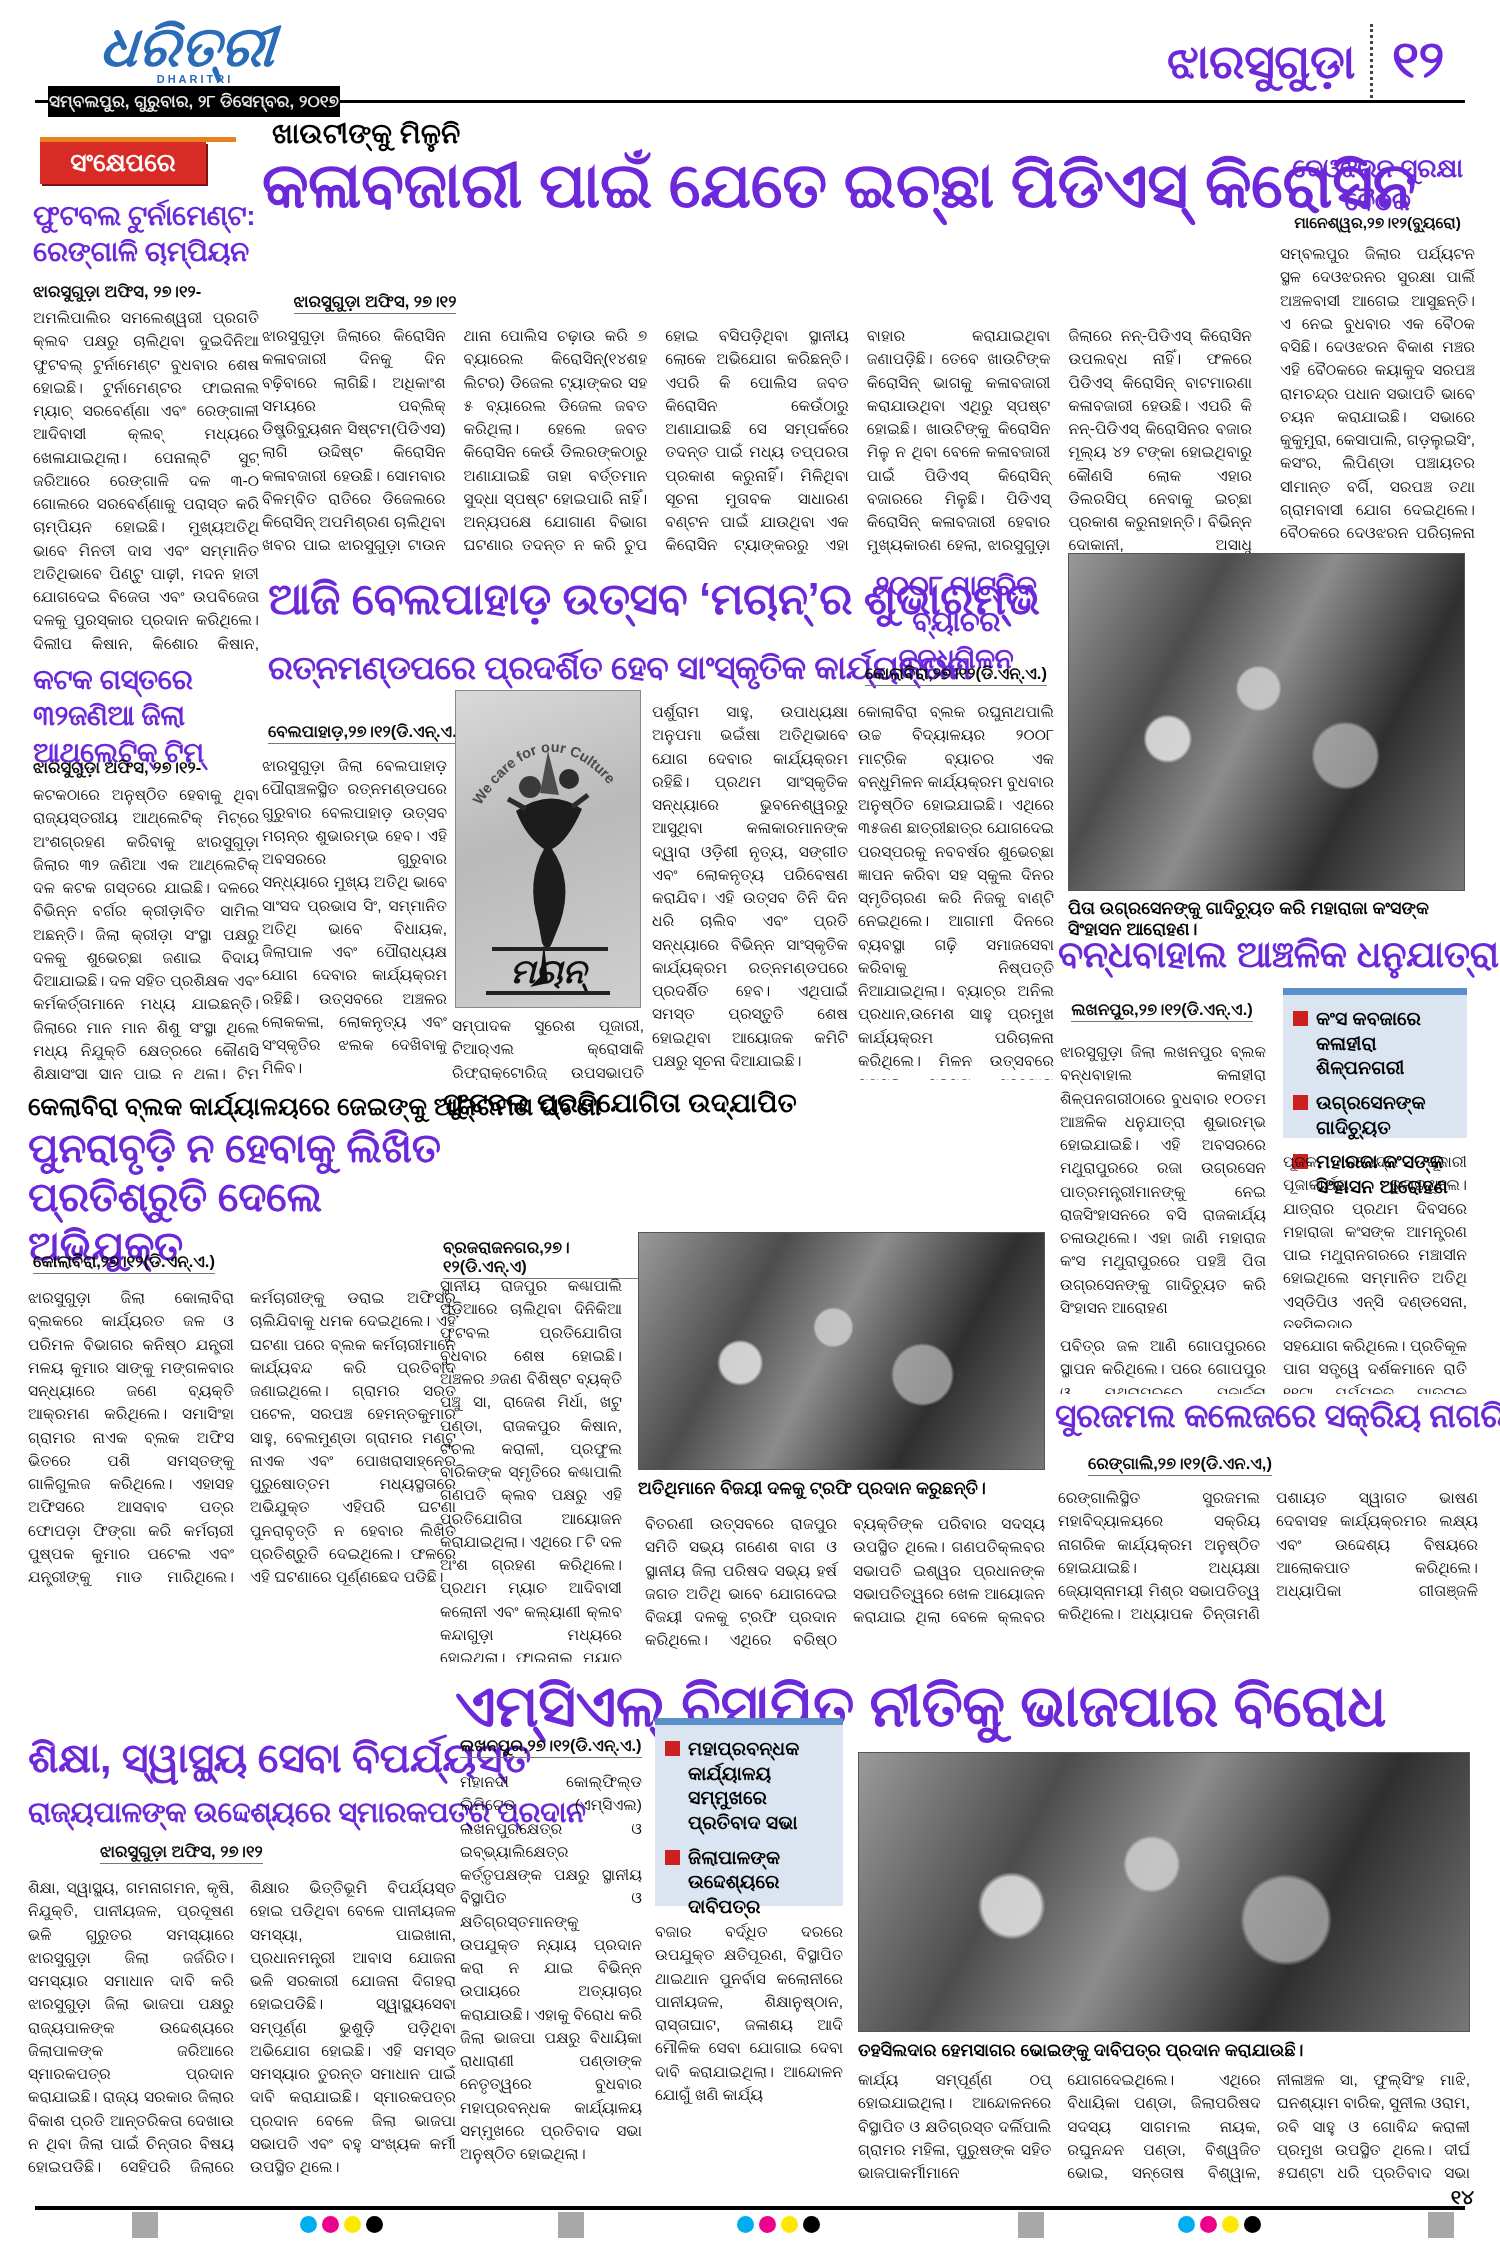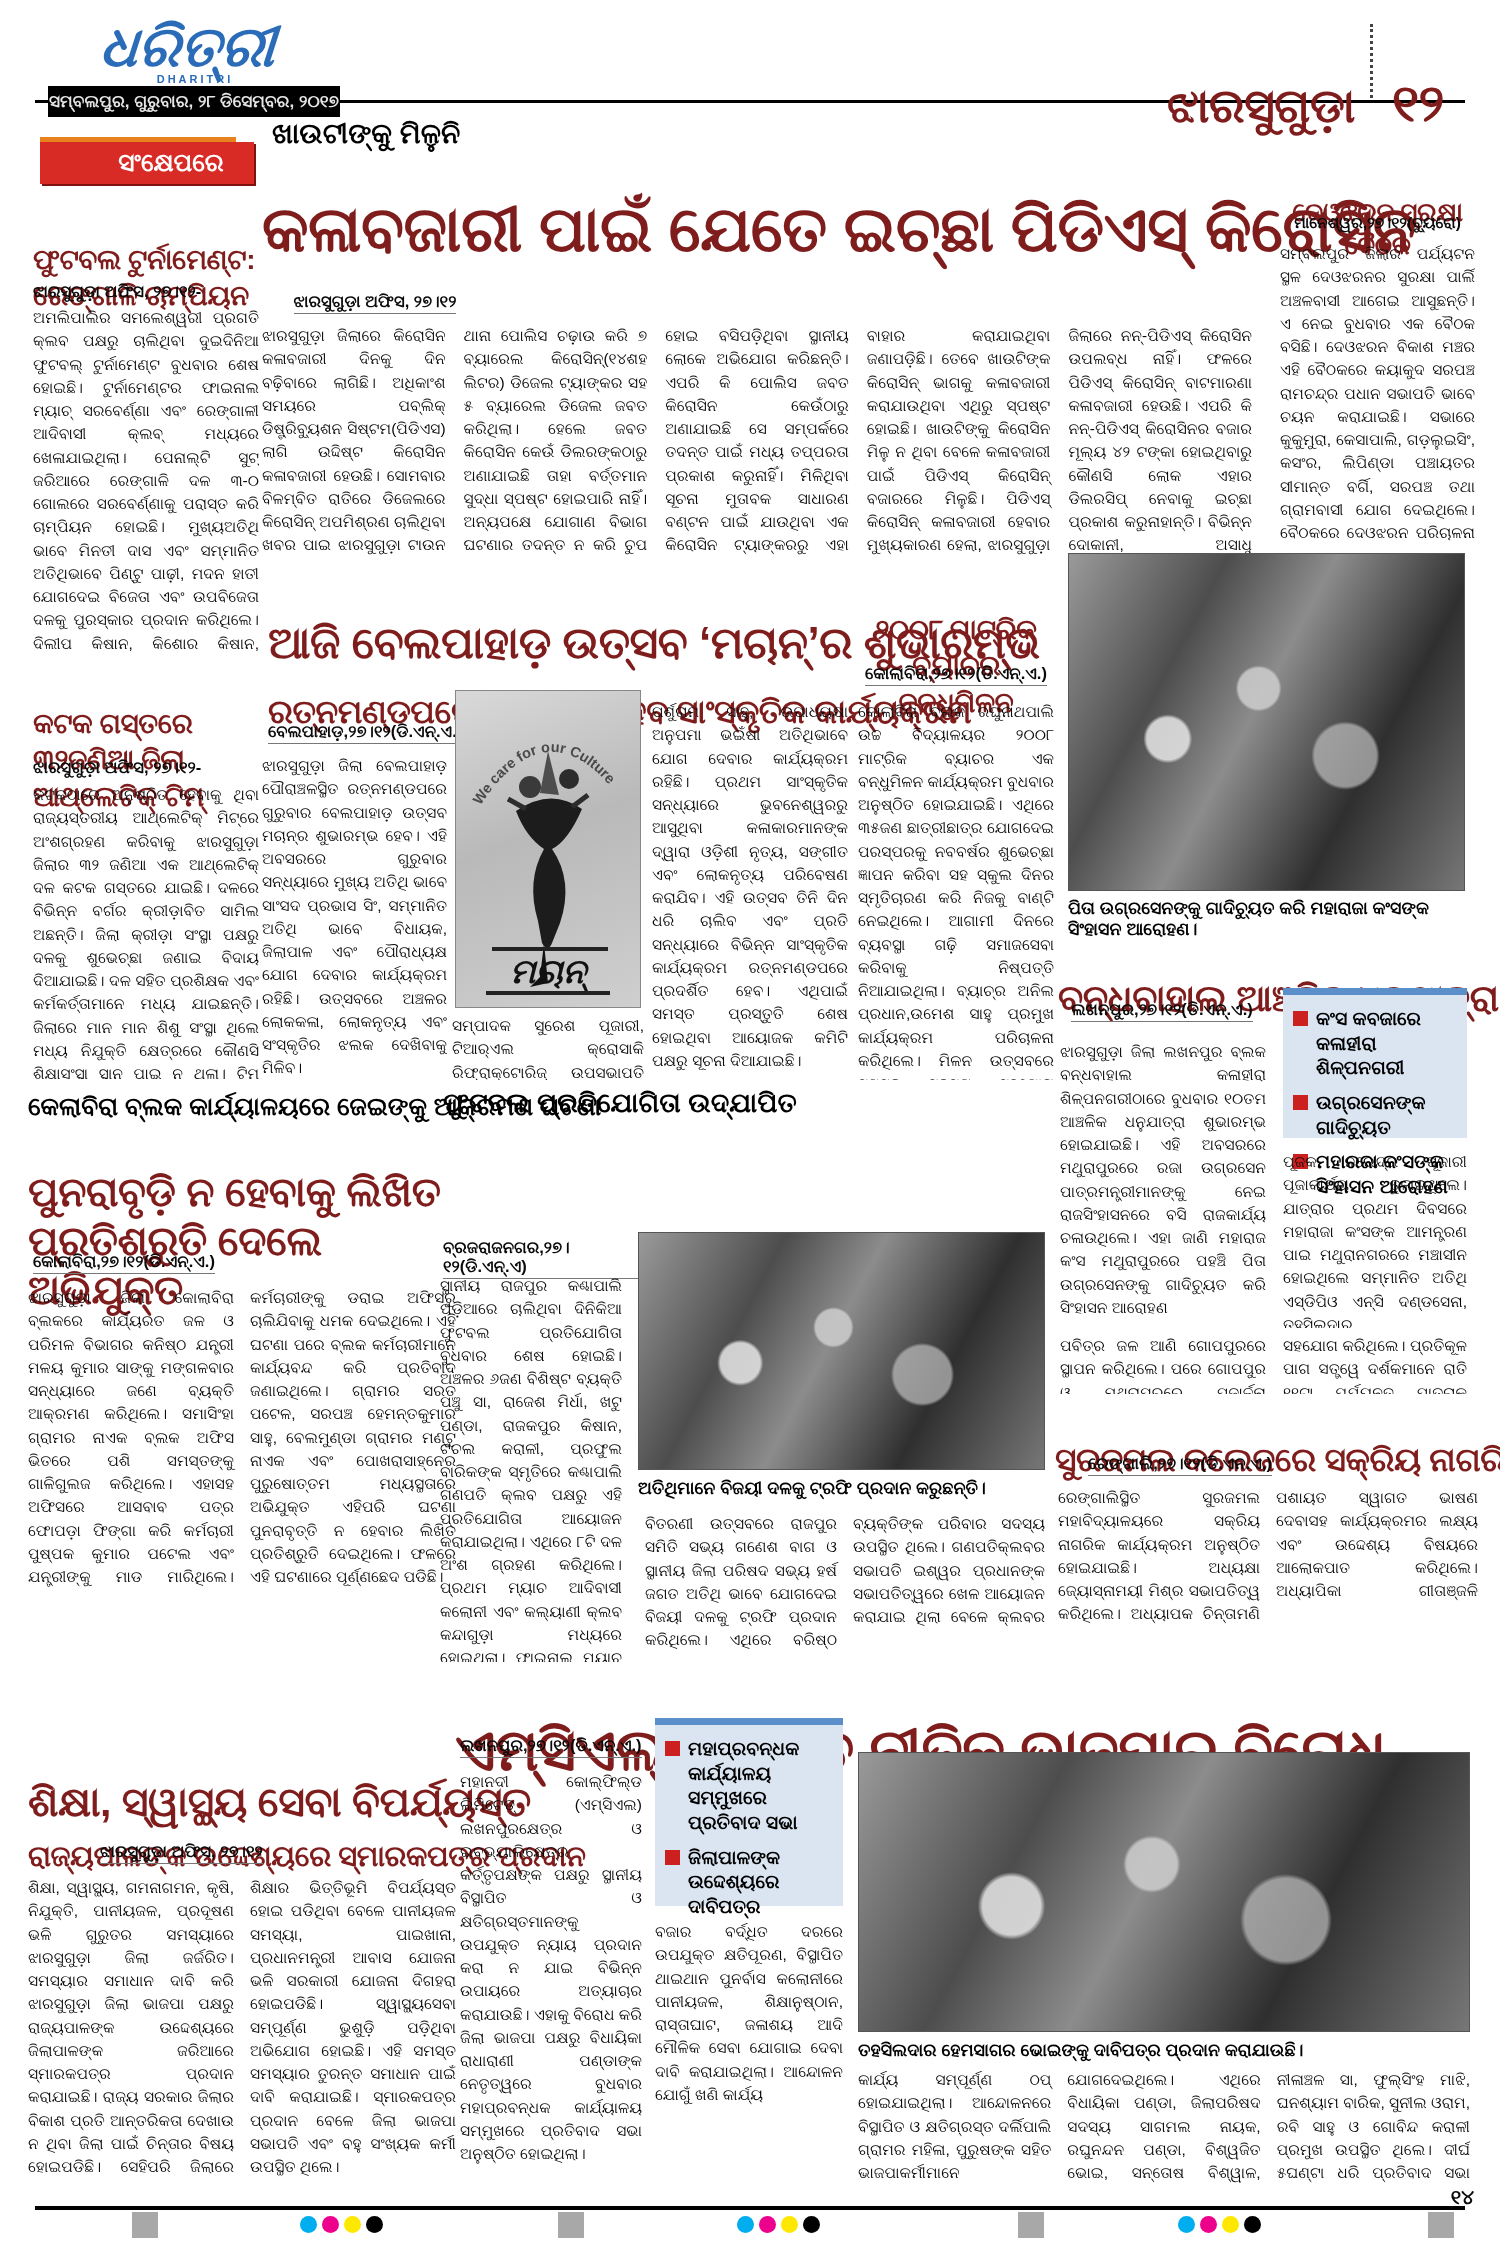--- a/index.html
+++ b/index.html
@@ -1,19 +1,19 @@
 <!DOCTYPE html>
 <html><head>
 <meta charset="utf-8">
 <style>
   html,body{margin:0;padding:0;background:#e9e9e9;}
   #page{position:relative;width:1500px;height:2242px;background:#ffffff;margin:0 auto;
         font-family:"Liberation Sans","DejaVu Sans",sans-serif;color:#0a0a0a;overflow:hidden;}
   .abs{position:absolute;}
-  .headline{font-weight:bold;color:#7f1d1d;line-height:1.12;letter-spacing:-0.5px;margin-top:44px;}
+  .headline{font-weight:bold;color:#6d28d9;line-height:1.12;letter-spacing:-0.5px;}
   .kicker{font-weight:bold;color:#000;}
   .byline{font-weight:bold;font-size:16.5px;}
   .byline .u{border-bottom:1.5px solid #777;padding-bottom:2px;display:inline-block;}
   .body-txt{font-size:15.5px;line-height:1.5;text-align:justify;overflow:hidden;color:#080808;}
   .cols-2{column-count:2;column-gap:16px;}
   .cols-3{column-count:3;column-gap:16px;}
   .cols-5{column-count:5;column-gap:18px;}
   .center{text-align:center;}
   .photo{border:1px solid #555;box-sizing:border-box;
          background:
@@ -51,21 +51,21 @@
 
   <div class="abs black-box" style="left:48px;top:86px;width:292px;height:31px;">
     <span>ସମ୍ବଲପୁର, ଗୁରୁବାର, ୨୮ ଡିସେମ୍ବର, ୨୦୧୭</span>
   </div>
 
   <div class="abs headline" style="left:1085px;top:36px;width:270px;font-size:47px;text-align:right;">ଝାରସୁଗୁଡ଼ା</div>
   <div class="abs divider-dotted" style="left:1370px;top:24px;height:74px;"></div>
   <div class="abs headline" style="left:1392px;top:30px;width:75px;font-size:52px;">୧୨</div>
 
   <div class="abs" style="left:40px;top:137px;width:196px;height:5px;background:#e8821e;"></div>
-  <div class="abs redbox" style="left:40px;top:142px;width:166px;height:42px;padding-left:48px;">
+  <div class="abs redbox" style="left:40px;top:142px;width:166px;height:42px;">
     <span>ସଂକ୍ଷେପରେ</span>
   </div>
 
   <div class="abs headline" style="left:33px;top:198px;width:226px;font-size:28px;line-height:1.3;">ଫୁଟବଲ ଟୁର୍ନାମେଣ୍ଟ: ରେଙ୍ଗାଳି ଚାମ୍ପିୟନ</div>
   <div class="abs byline" style="left:33px;top:282px;width:226px;">ଝାରସୁଗୁଡ଼ା ଅଫିସ, ୨୭।୧୨-</div>
   <div class="abs body-txt" style="left:33px;top:306px;width:226px;height:348px;">ଅମଲିପାଲିର ସମଲେଶ୍ୱରୀ ପ୍ରଗତି କ୍ଲବ ପକ୍ଷରୁ ଚାଲିଥିବା ଦୁଇଦିନିଆ ଫୁଟବଲ୍ ଟୁର୍ନାମେଣ୍ଟ ବୁଧବାର ଶେଷ ହୋଇଛି। ଟୁର୍ନାମେଣ୍ଟର ଫାଇନାଲ ମ୍ୟାଚ୍ ସରବେର୍ଣ୍ଣା ଏବଂ ରେଙ୍ଗାଳୀ ଆଦିବାସୀ କ୍ଲବ୍ ମଧ୍ୟରେ ଖେଳାଯାଇଥିଲା। ପେନାଲ୍ଟି ସୁଟ୍ ଜରିଆରେ ରେଙ୍ଗାଳି ଦଳ ୩-୦ ଗୋଲରେ ସରବେର୍ଣ୍ଣାକୁ ପରାସ୍ତ କରି ଚାମ୍ପିୟନ ହୋଇଛି। ମୁଖ୍ୟଅତିଥି ଭାବେ ମିନତୀ ଦାସ ଏବଂ ସମ୍ମାନିତ ଅତିଥିଭାବେ ପିଣ୍ଟୁ ପାଢ଼ୀ, ମଦନ ହାତୀ ଯୋଗଦେଇ ବିଜେତା ଏବଂ ଉପବିଜେତା ଦଳକୁ ପୁରସ୍କାର ପ୍ରଦାନ କରିଥିଲେ। ଦିଲୀପ କିଷାନ, କିଶୋର କିଷାନ, ମନୋଜ କିଷାନ, ଝସକେତନ କିଷାନ, ବବଲୁ ମାଝି, ଶଙ୍କର କିଷାନ, ବାବୁଲାଲ କିଷାନ ପ୍ରମୁଖ ମ୍ୟାଚ ଆୟୋଜନ ଏବଂ ପରିଚାଳନା କରିଥିଲେ।</div>
 
   <div class="abs headline" style="left:33px;top:662px;width:226px;font-size:28px;line-height:1.3;">କଟକ ଗସ୍ତରେ ୩୨ଜଣିଆ ଜିଲା ଆଥ୍‌ଲେଟିକ୍ ଟିମ୍</div>
   <div class="abs byline" style="left:33px;top:758px;width:226px;">ଝାରସୁଗୁଡ଼ା ଅଫିସ, ୨୭।୧୨-</div>
   <div class="abs body-txt" style="left:33px;top:783px;width:226px;height:296px;">କଟକଠାରେ ଅନୁଷ୍ଠିତ ହେବାକୁ ଥିବା ରାଜ୍ୟସ୍ତରୀୟ ଆଥ୍‌ଲେଟିକ୍ ମିଟ୍‌ରେ ଅଂଶଗ୍ରହଣ କରିବାକୁ ଝାରସୁଗୁଡ଼ା ଜିଲାର ୩୨ ଜଣିଆ ଏକ ଆଥ୍‌ଲେଟିକ୍ ଦଳ କଟକ ଗସ୍ତରେ ଯାଇଛି। ଦଳରେ ବିଭିନ୍ନ ବର୍ଗର କ୍ରୀଡ଼ାବିତ ସାମିଲ ଅଛନ୍ତି। ଜିଲା କ୍ରୀଡ଼ା ସଂସ୍ଥା ପକ୍ଷରୁ ଦଳକୁ ଶୁଭେଚ୍ଛା ଜଣାଇ ବିଦାୟ ଦିଆଯାଇଛି। ଦଳ ସହିତ ପ୍ରଶିକ୍ଷକ ଏବଂ କର୍ମକର୍ତ୍ତାମାନେ ମଧ୍ୟ ଯାଇଛନ୍ତି। ଜିଲାରେ ମାନ ମାନ ଶିଶୁ ସଂସ୍ଥା ଥିଲେ ମଧ୍ୟ ନିଯୁକ୍ତି କ୍ଷେତ୍ରରେ କୌଣସି ଶିକ୍ଷାସଂସ୍ଥା ସ୍ଥାନ ପାଇ ନ ଥିଲା। ଟିମ୍ ସମେତ ବହୁ ସଂଖ୍ୟକ ନେତା ଏବଂ କର୍ମୀ ଉପସ୍ଥିତ ଥିଲେ।</div>

